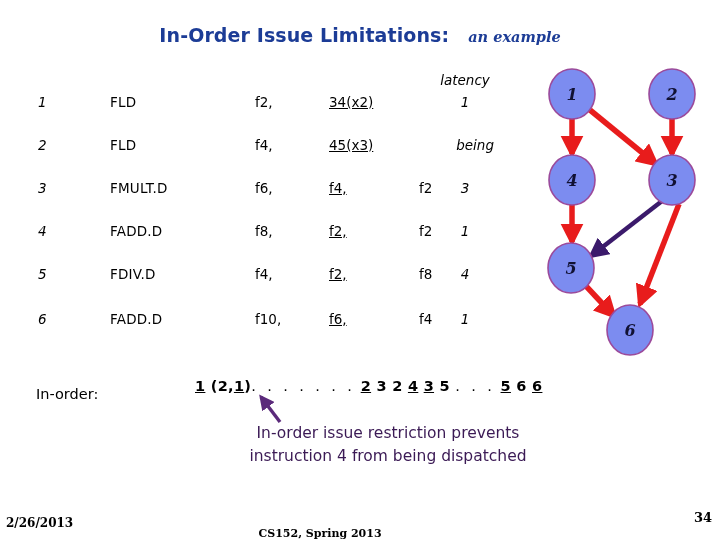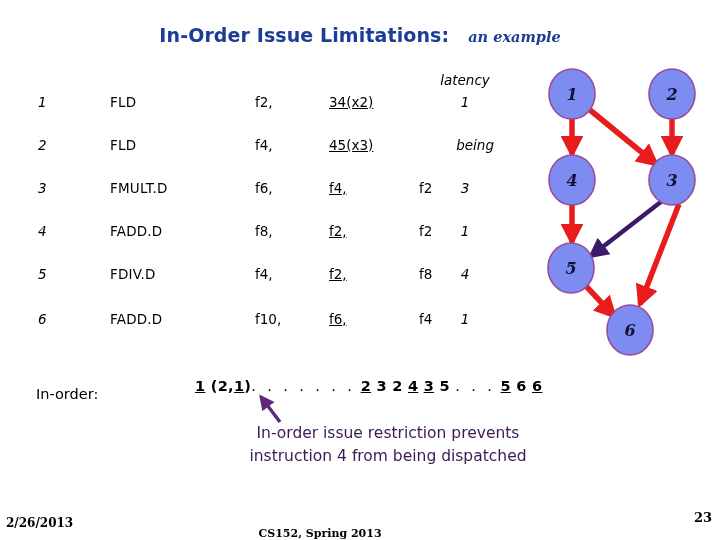--- a/index.html
+++ b/index.html
@@ -345,14 +345,14 @@
 </svg>
 
 <div id="note">
   <div>In-order issue restriction prevents</div>
   <div>instruction 4 from being dispatched</div>
 </div>
 
 <div id="footer">
   <span id="footer-date">2/26/2013</span>
   <span id="footer-center">CS152, Spring 2013</span>
-  <span id="footer-page">23</span>
+  <span id="footer-page">34</span>
 </div>
 
 </body></html>

